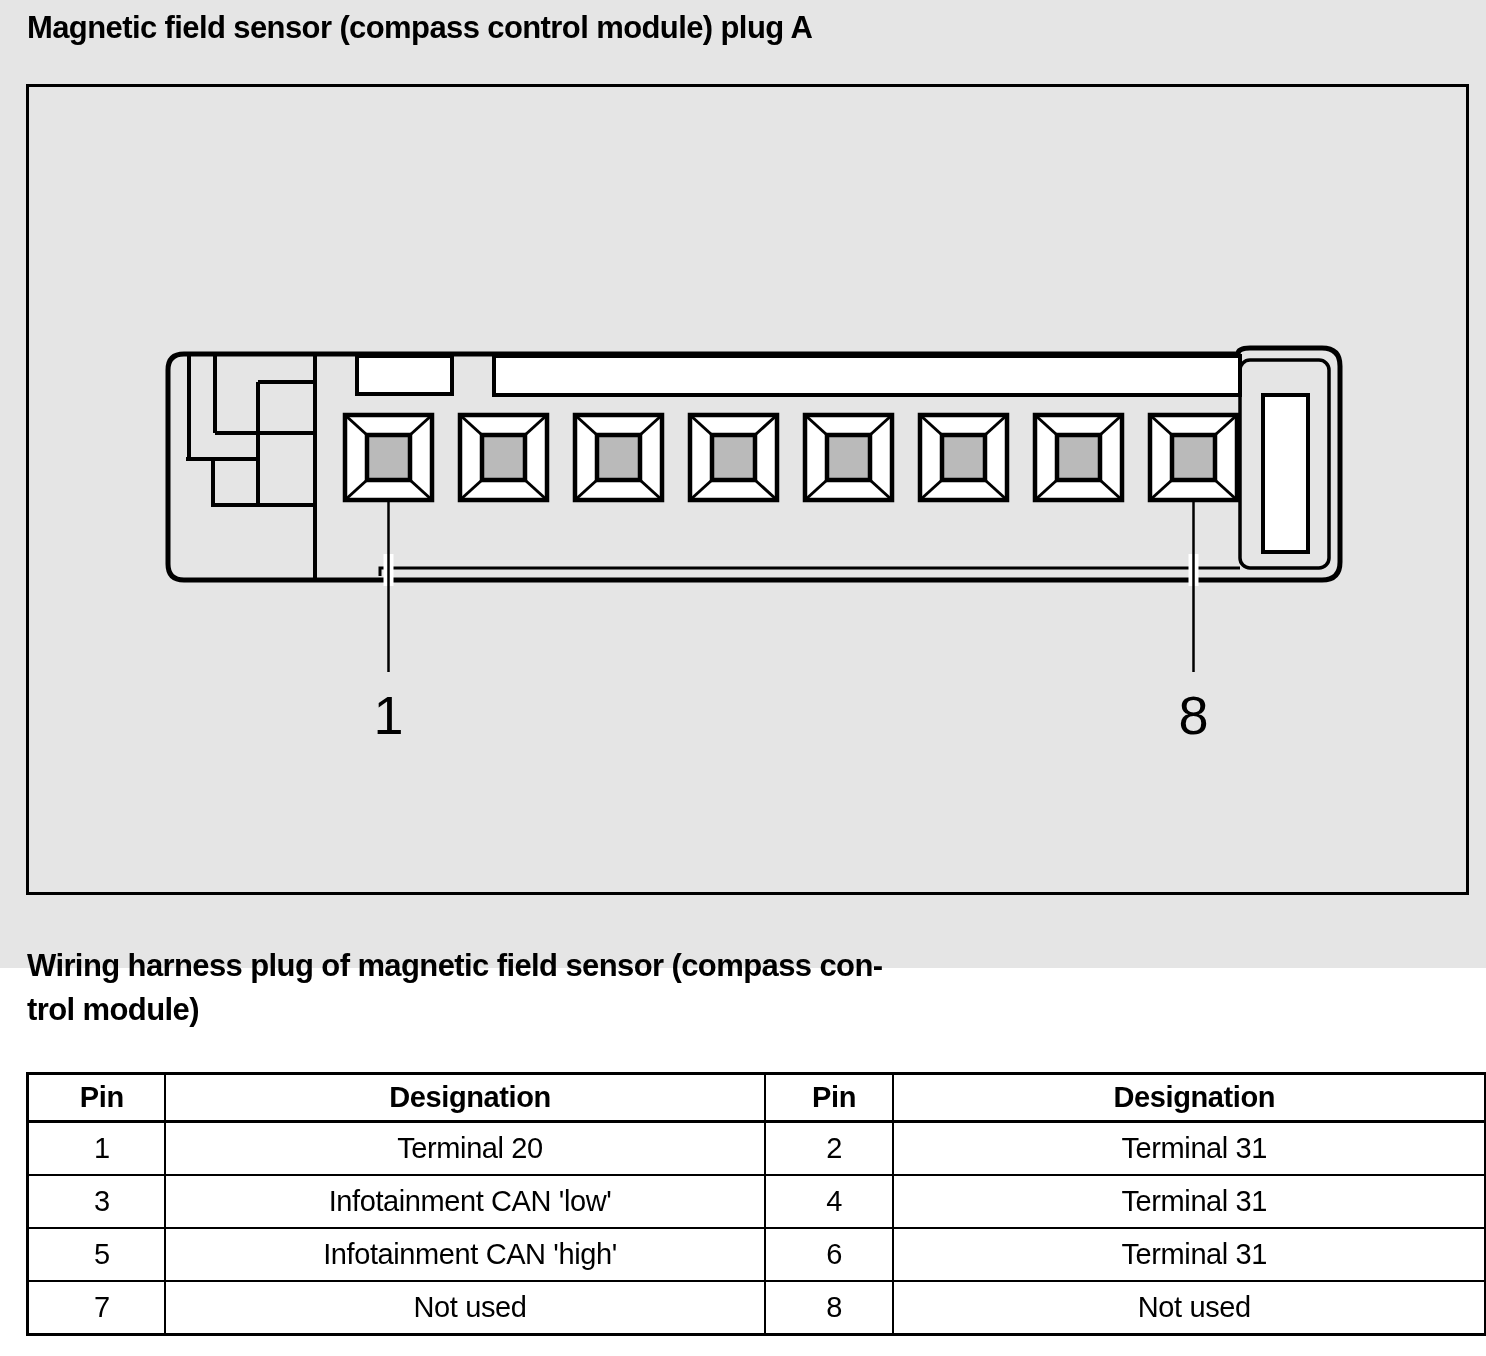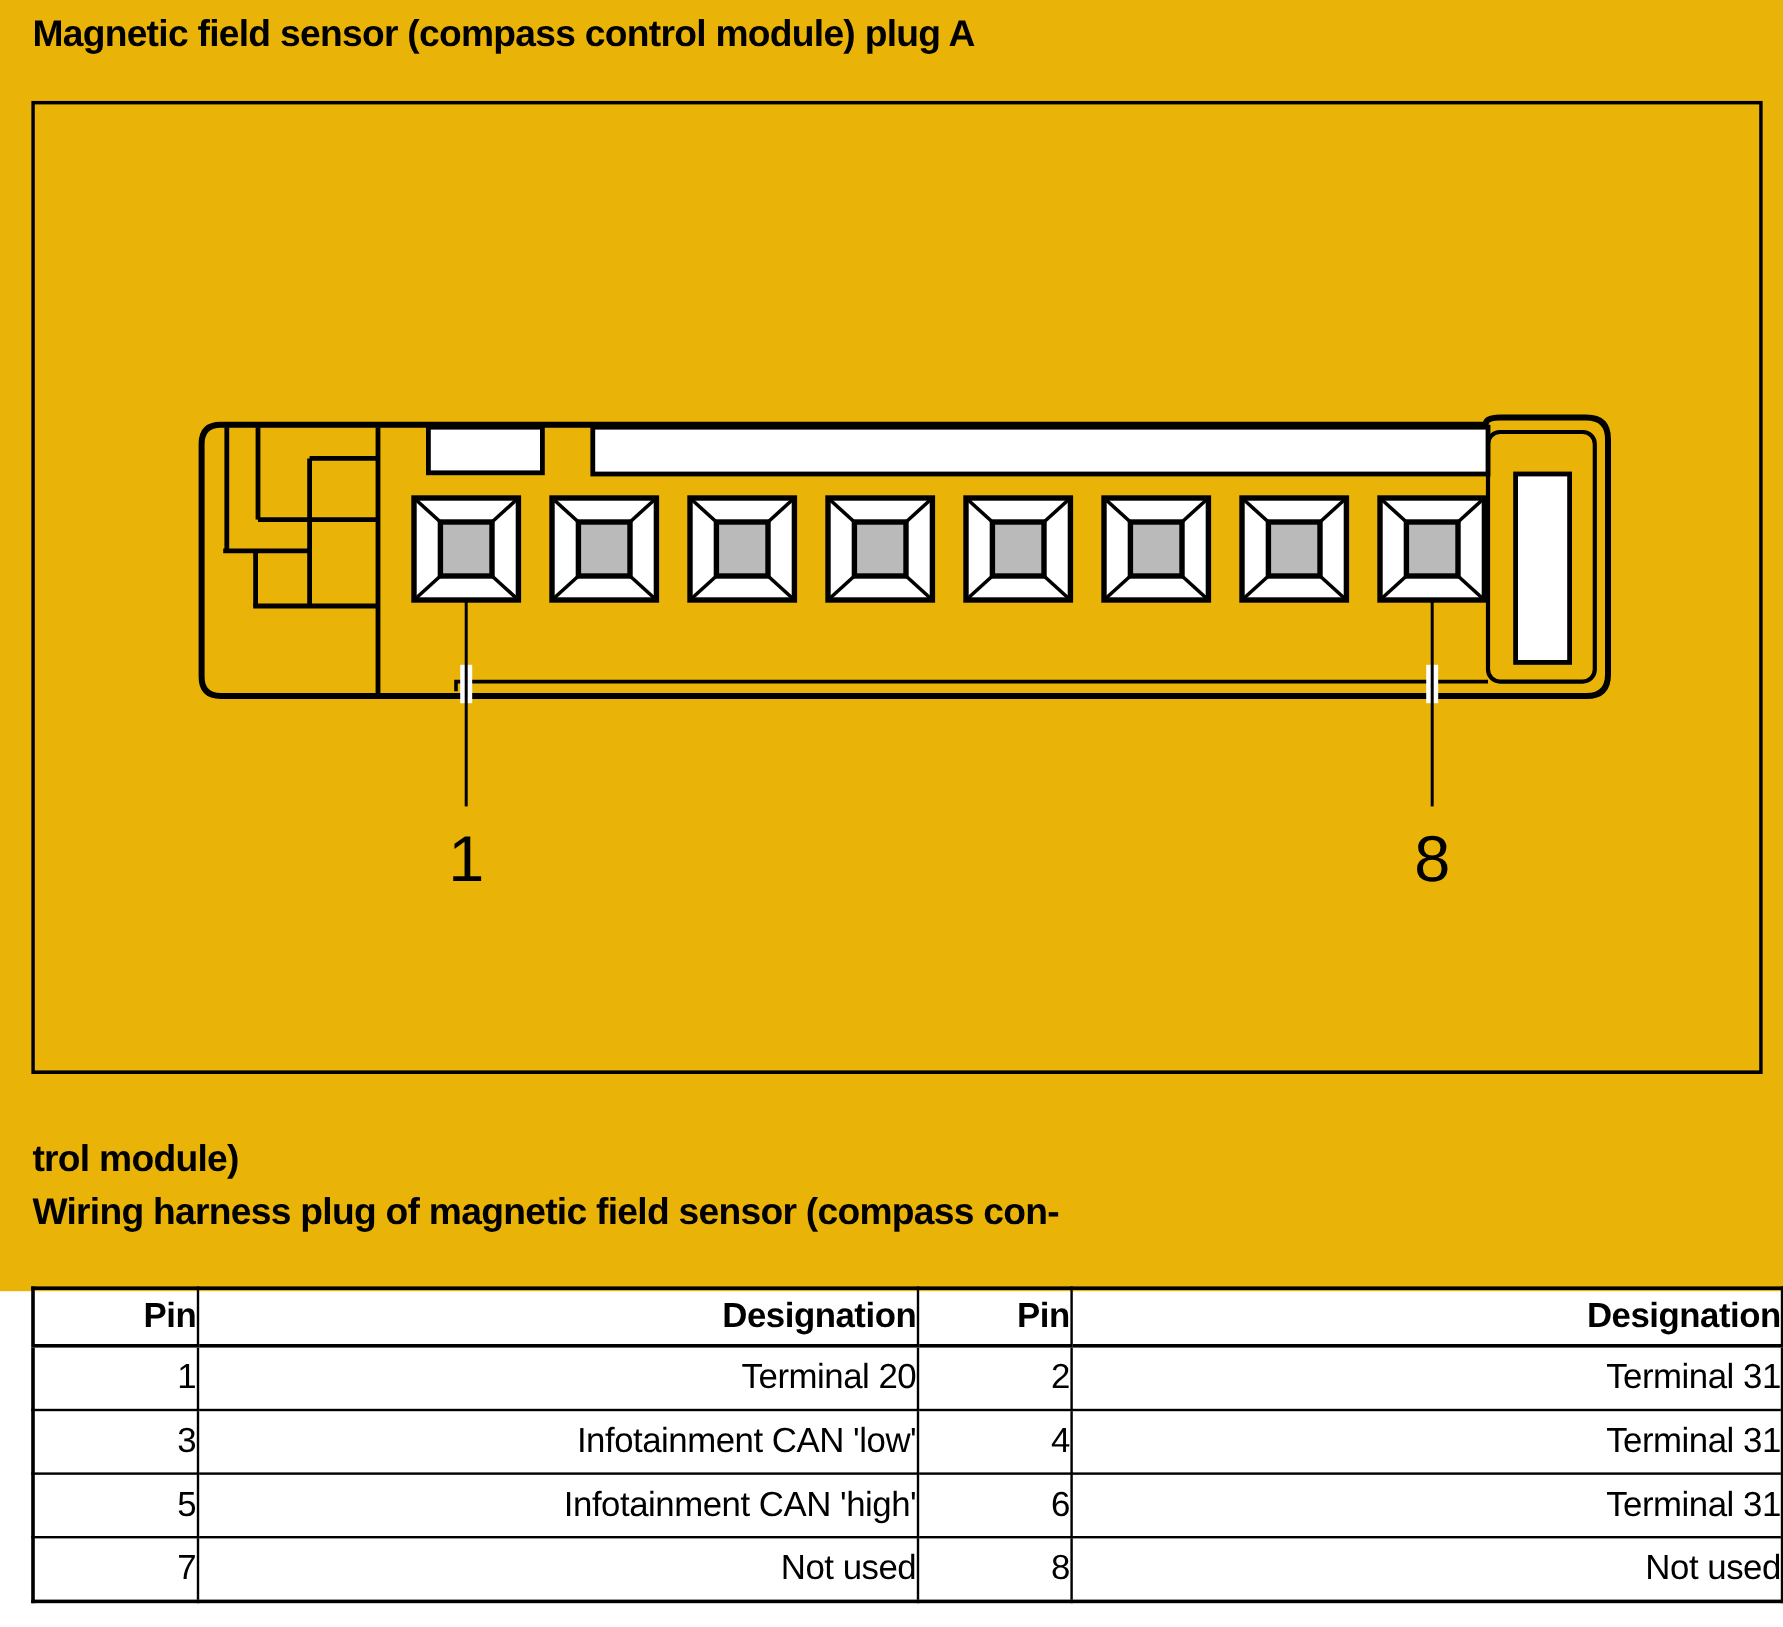--- a/index.html
+++ b/index.html
@@ -8,22 +8,22 @@
     background: #ffffff;
     width: 1486px;
     height: 1356px;
     overflow: hidden;
     font-family: "Liberation Sans", sans-serif;
     color: #000;
   }
   .page {
     position: relative;
     width: 1486px;
-    height: 1076px;
-    background: #eab308;
+    height: 968px;
+    background: #e5e5e5;
   }
   .doc-title {
     position: absolute;
     left: 27px;
     top: 8px;
     font-size: 31px;
     font-weight: bold;
     letter-spacing: -0.6px;
     line-height: 40px;
     white-space: nowrap;
@@ -47,21 +47,21 @@
     left: 26px;
     top: 1072px;
     width: 1458px;
     border-collapse: collapse;
     table-layout: fixed;
     font-size: 29px;
     letter-spacing: -0.4px;
   }
   table.pin-table th, table.pin-table td {
     border: 2px solid #000;
-    text-align: right;
+    text-align: center;
     vertical-align: middle;
     padding: 0 0 0 11px;
     overflow: hidden;
     white-space: nowrap;
   }
   table.pin-table { border: 3px solid #000; }
   table.pin-table th {
     font-weight: bold;
     height: 45px;
     border-bottom: 3px solid #000;
@@ -179,22 +179,22 @@
       <line x1="362.5" y1="470" x2="362.5" y2="502" stroke="#fff" stroke-width="10"></line>
       <line x1="1167.5" y1="470" x2="1167.5" y2="502" stroke="#fff" stroke-width="10"></line>
       <line x1="362.5" y1="416" x2="362.5" y2="588" stroke="#000" stroke-width="2.5"></line>
       <line x1="1167.5" y1="416" x2="1167.5" y2="588" stroke="#000" stroke-width="2.5"></line>
       <text x="362.5" y="650" font-size="54" text-anchor="middle" fill="#000">1</text>
       <text x="1167.5" y="650" font-size="54" text-anchor="middle" fill="#000">8</text>
     </g>
   </svg>
 
   <div class="sub-title">
+    <div>Wiring harness plug of magnetic field sensor (compass con-</div>
     <div>trol module)</div>
-    <div>Wiring harness plug of magnetic field sensor (compass con-</div>
   </div>
 
   <table class="pin-table">
     <colgroup>
       <col style="width:137px">
         <col style="width:600px">
         <col style="width:128px">
         <col style="width:593px">
     </colgroup>
     <thead>

